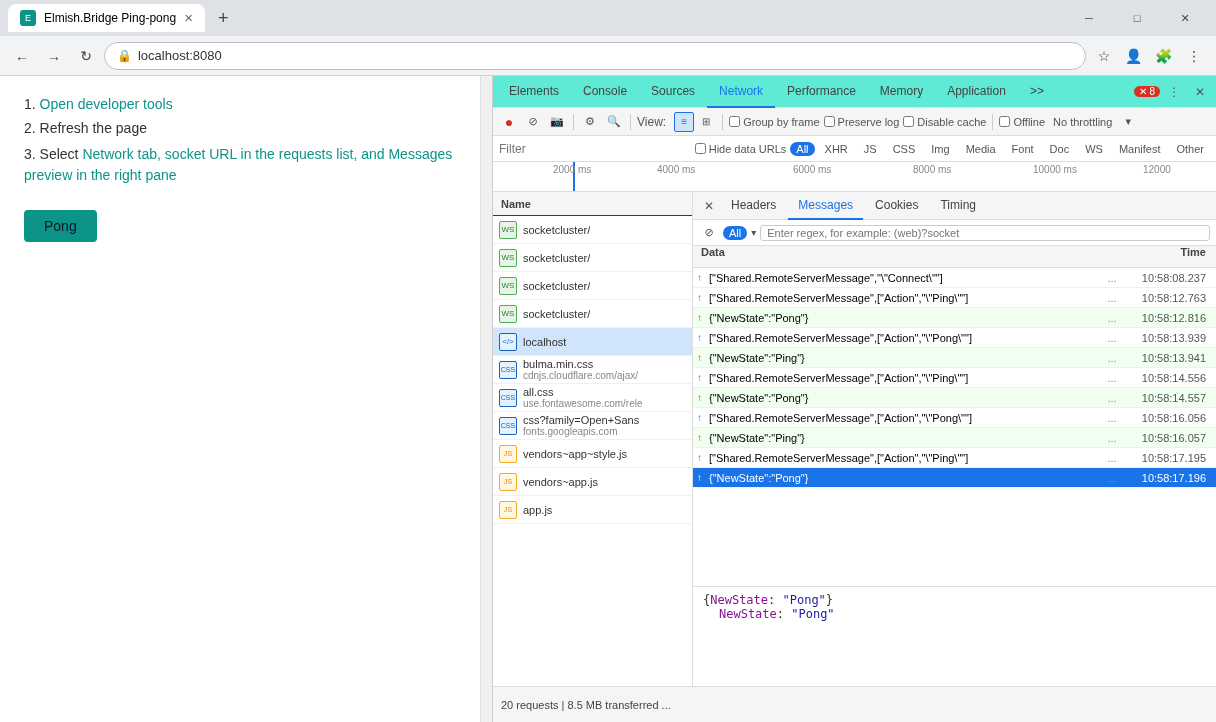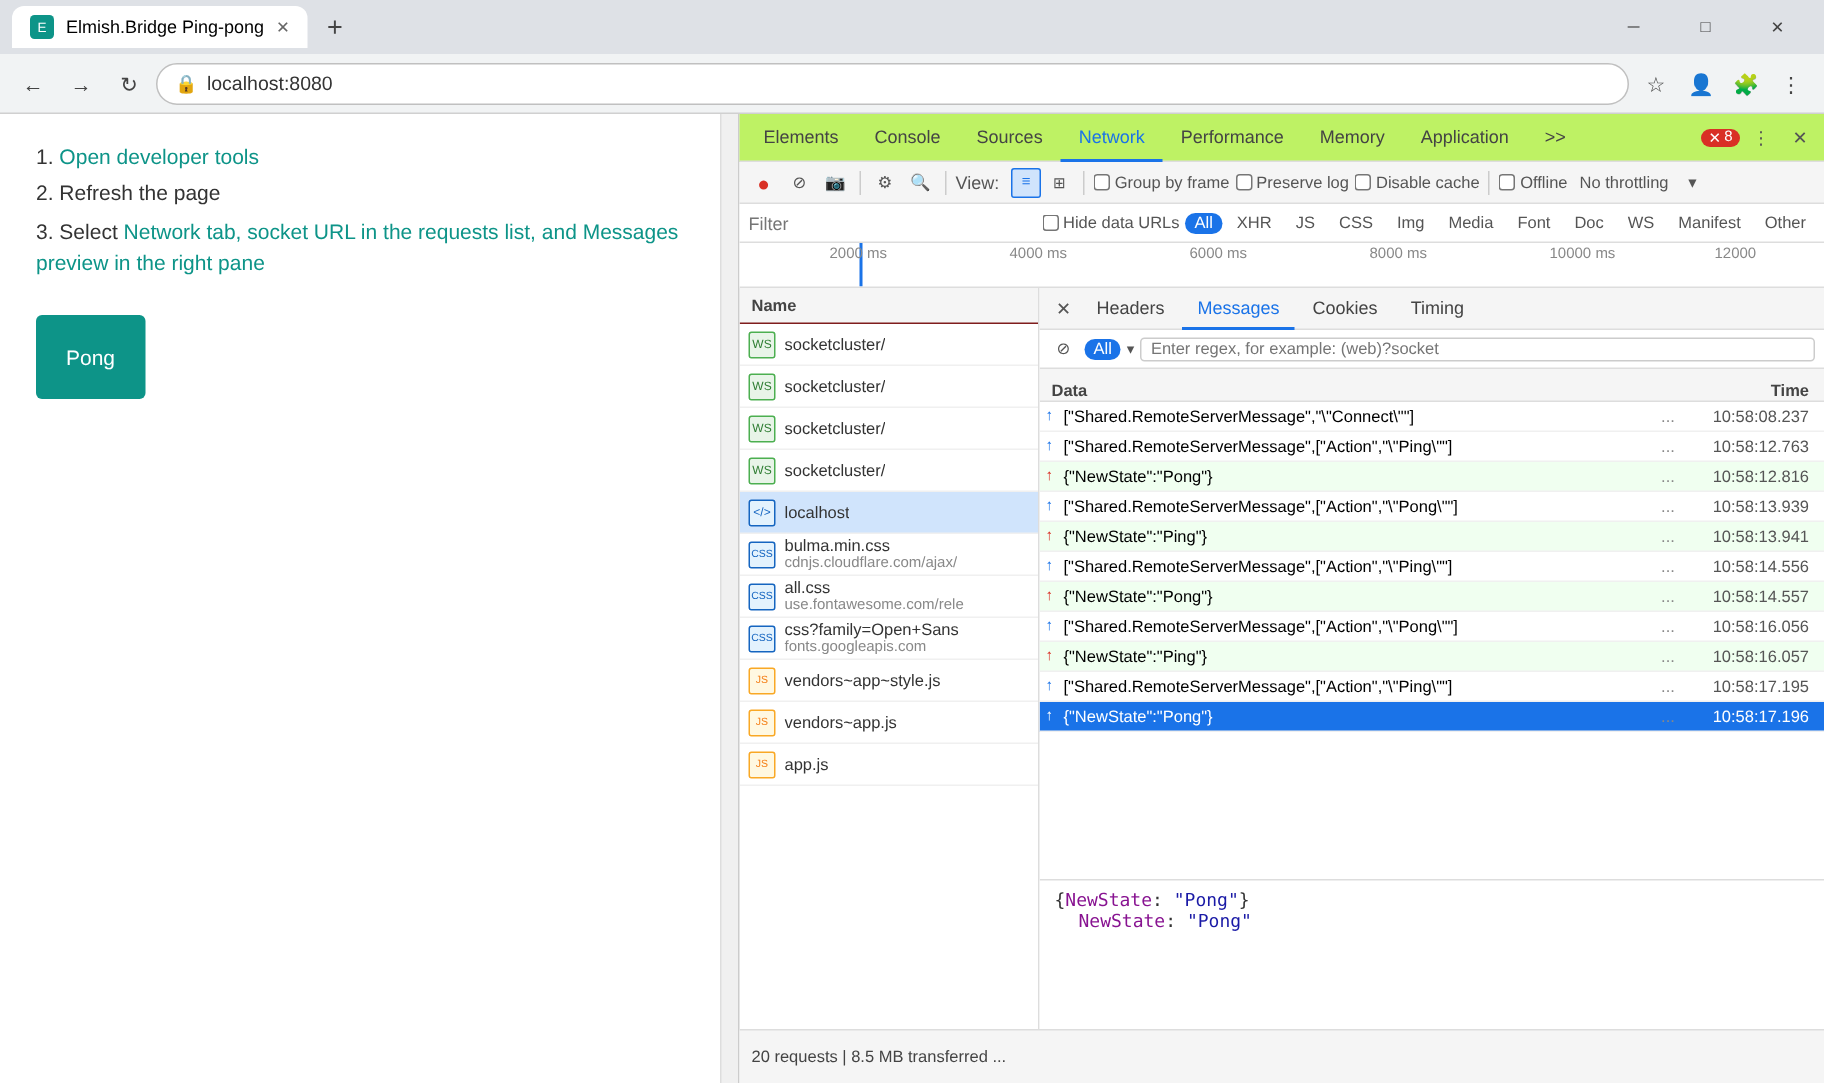--- a/index.html
+++ b/index.html
@@ -104,23 +104,23 @@
       list-style: none;
       margin-bottom: 24px;
     }
     .page-instructions li {
       margin-bottom: 8px;
       font-size: 14px;
       color: #333;
     }
     .pong-btn {
       background: #0d9488;
-      color: #ffffff;
+      color: #0f172a;
       border: none;
-      padding: 20px 20px;
+      padding: 8px 20px;
       border-radius: 4px;
       font-size: 14px;
       cursor: pointer;
     }
     .scrollbar-v {
       width: 12px;
       background: #f0f0f0;
       border-left: 1px solid #ddd;
     }
 
@@ -130,21 +130,21 @@
       display: flex;
       flex-direction: column;
       border-left: 1px solid #ccc;
       background: #fff;
     }
 
     
     .devtools-header {
       display: flex;
       align-items: center;
-      background: #bef264;
+      background: #5eead4;
       border-bottom: 1px solid #ddd;
       height: 32px;
       padding: 0 4px;
     }
     .devtools-tabs {
       display: flex;
       align-items: center;
       flex: 1;
     }
     .devtools-tab {
@@ -403,21 +403,21 @@
     .messages-table {
       flex: 1;
       overflow-y: auto;
       overflow-x: hidden;
     }
     .msg-table-header {
       display: flex;
       background: #f5f5f5;
       border-bottom: 1px solid #ddd;
       height: 22px;
-      align-items: flex-end;
+      align-items: flex-start;
       padding: 0 4px;
       font-size: 11px;
       font-weight: 600;
       color: #444;
     }
     .msg-col-data { flex: 1; padding: 0 4px; }
     .msg-col-dots { width: 20px; text-align: center; }
     .msg-col-time { width: 90px; text-align: right; padding-right: 6px; }
     .msg-row {
       display: flex;
@@ -597,21 +597,21 @@
       <span class="filter-tag">Font</span>
       <span class="filter-tag">Doc</span>
       <span class="filter-tag">WS</span>
       <span class="filter-tag">Manifest</span>
       <span class="filter-tag">Other</span>
     </div>
 
     <div class="timeline">
       <div class="timeline-marker"></div>
       <span class="timeline-label" style="left: 60px;">2000 ms</span>
-      <span class="timeline-label" style="left: 180px;">4000 ms</span>
+      <span class="timeline-label" style="left: 164px;">4000 ms</span>
       <span class="timeline-label" style="left: 300px;">6000 ms</span>
       <span class="timeline-label" style="left: 420px;">8000 ms</span>
       <span class="timeline-label" style="left: 540px;">10000 ms</span>
       <span class="timeline-label" style="left: 650px;">12000</span>
     </div>
 
     <div class="network-main">
 
       <div class="request-list">
         <div class="request-list-header">

